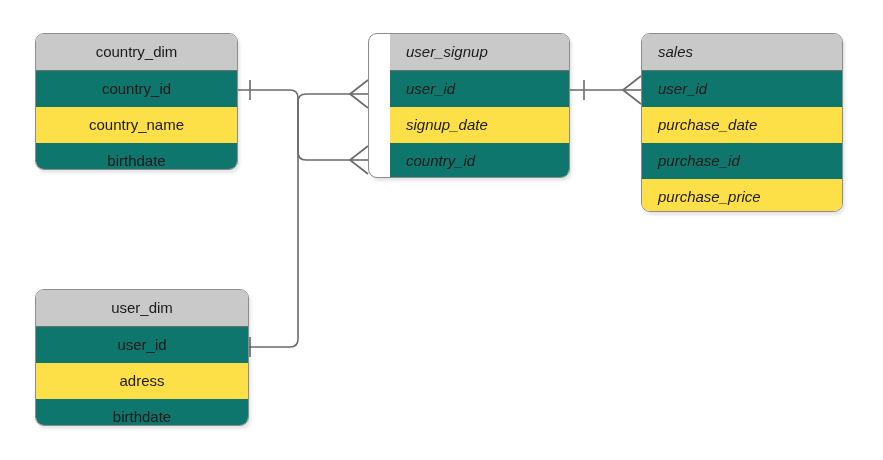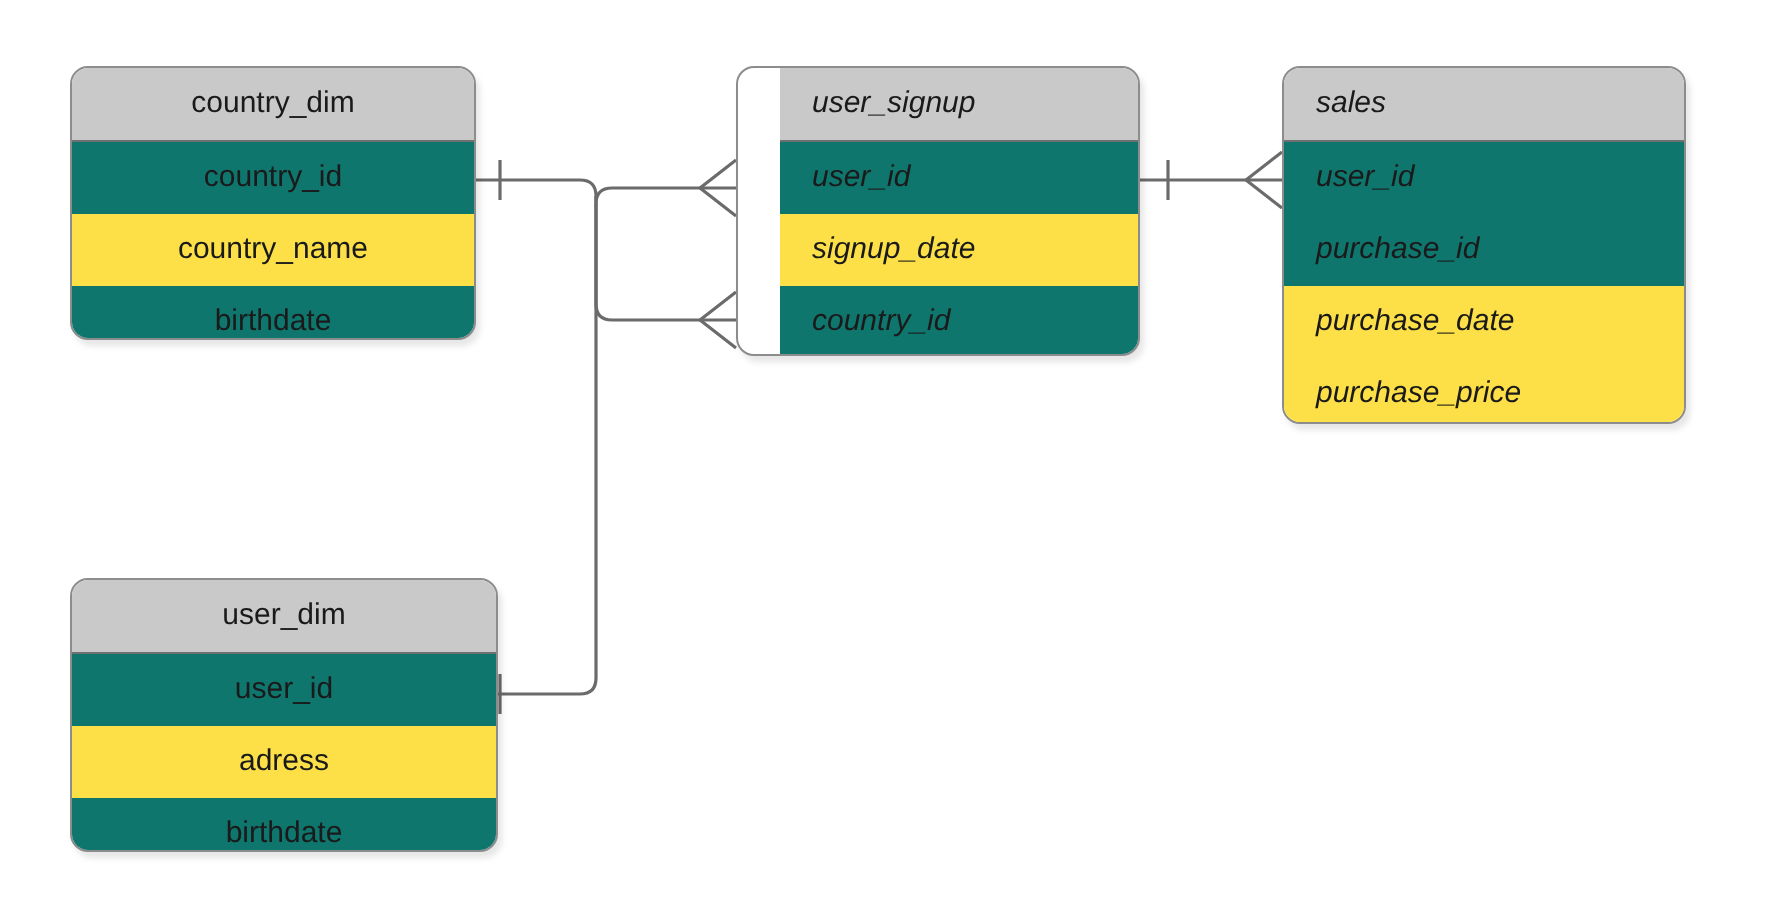--- a/index.html
+++ b/index.html
@@ -117,22 +117,22 @@
   <div class="entity style-italic" style="left:368px; top:33px; width:202px; height:145px;padding-left:21px;">
     <div class="ent-header">user_signup</div>
     <div class="ent-row odd">user_id</div>
     <div class="ent-row even">signup_date</div>
     <div class="ent-row odd">country_id</div>
   </div>
 
   <div class="entity style-italic" style="left:641px; top:33px; width:202px; height:179px;">
     <div class="ent-header">sales</div>
     <div class="ent-row odd">user_id</div>
+    <div class="ent-row even">purchase_date</div>
     <div class="ent-row odd">purchase_id</div>
-    <div class="ent-row even">purchase_date</div>
     <div class="ent-row even">purchase_price</div>
   </div>
 
   <div class="entity style-plain" style="left:35px; top:289px; width:214px; height:137px;">
     <div class="ent-header">user_dim</div>
     <div class="ent-row odd">user_id</div>
     <div class="ent-row even">adress</div>
     <div class="ent-row odd">birthdate</div>
   </div>
 

